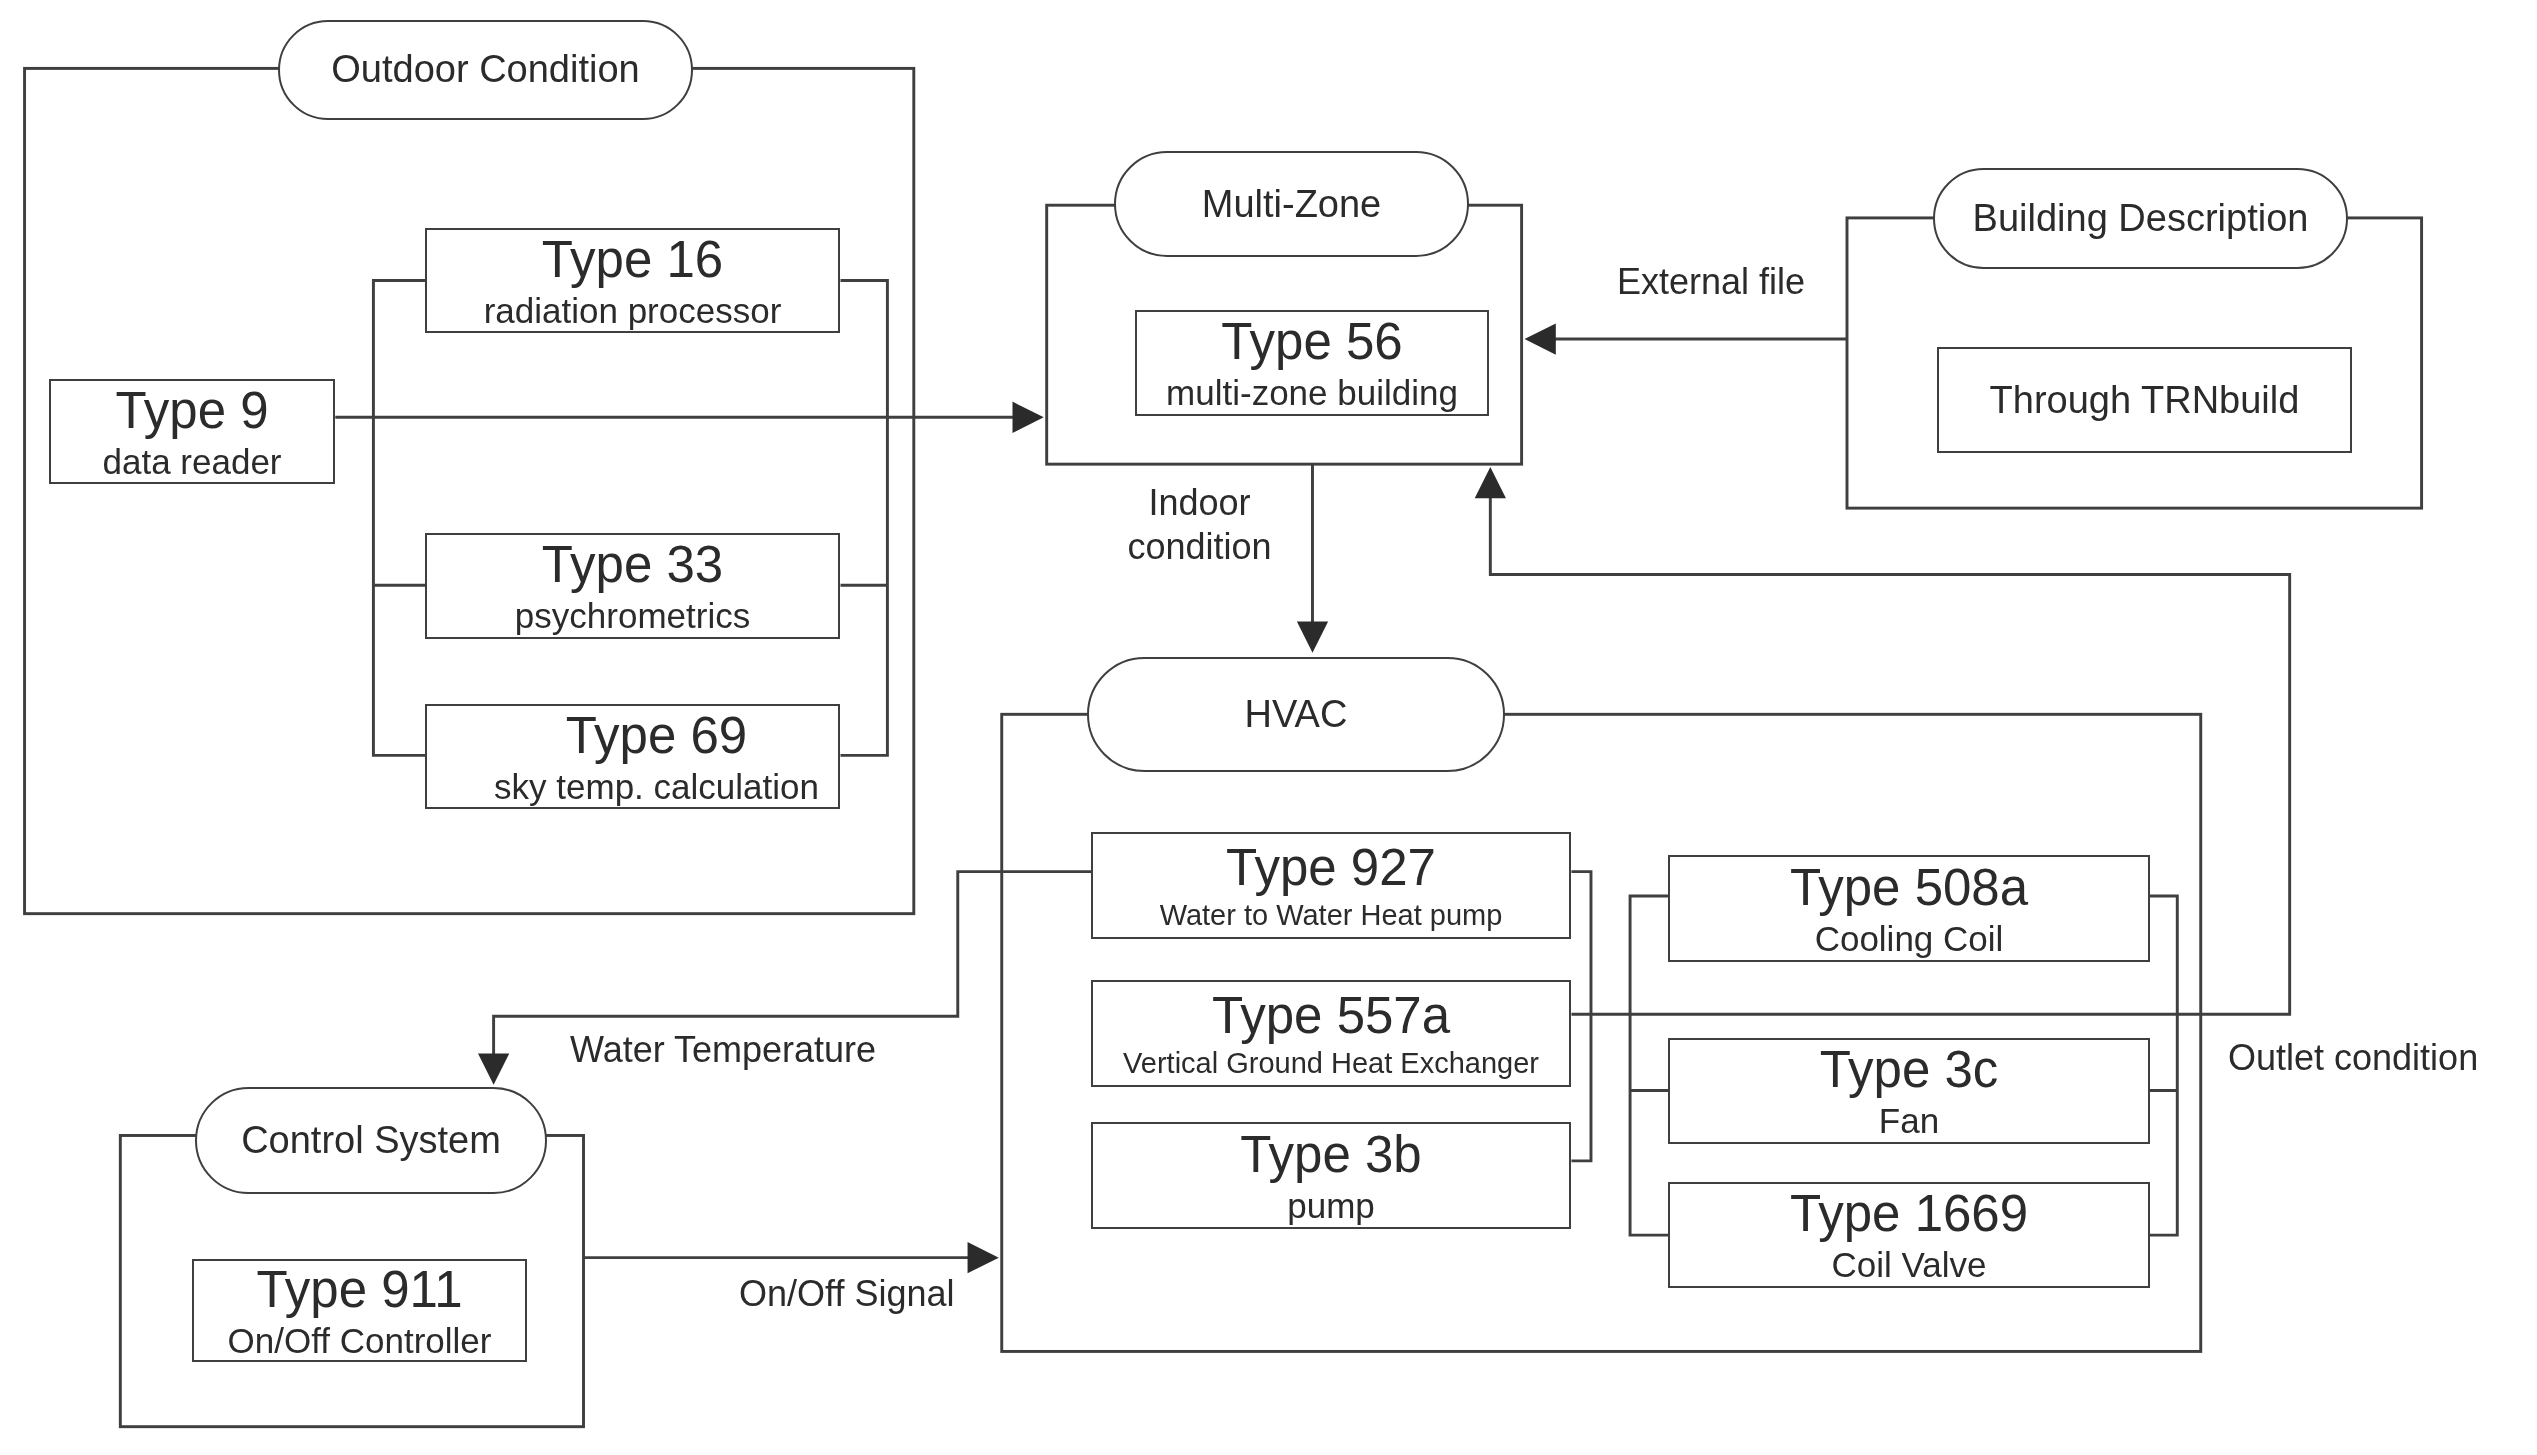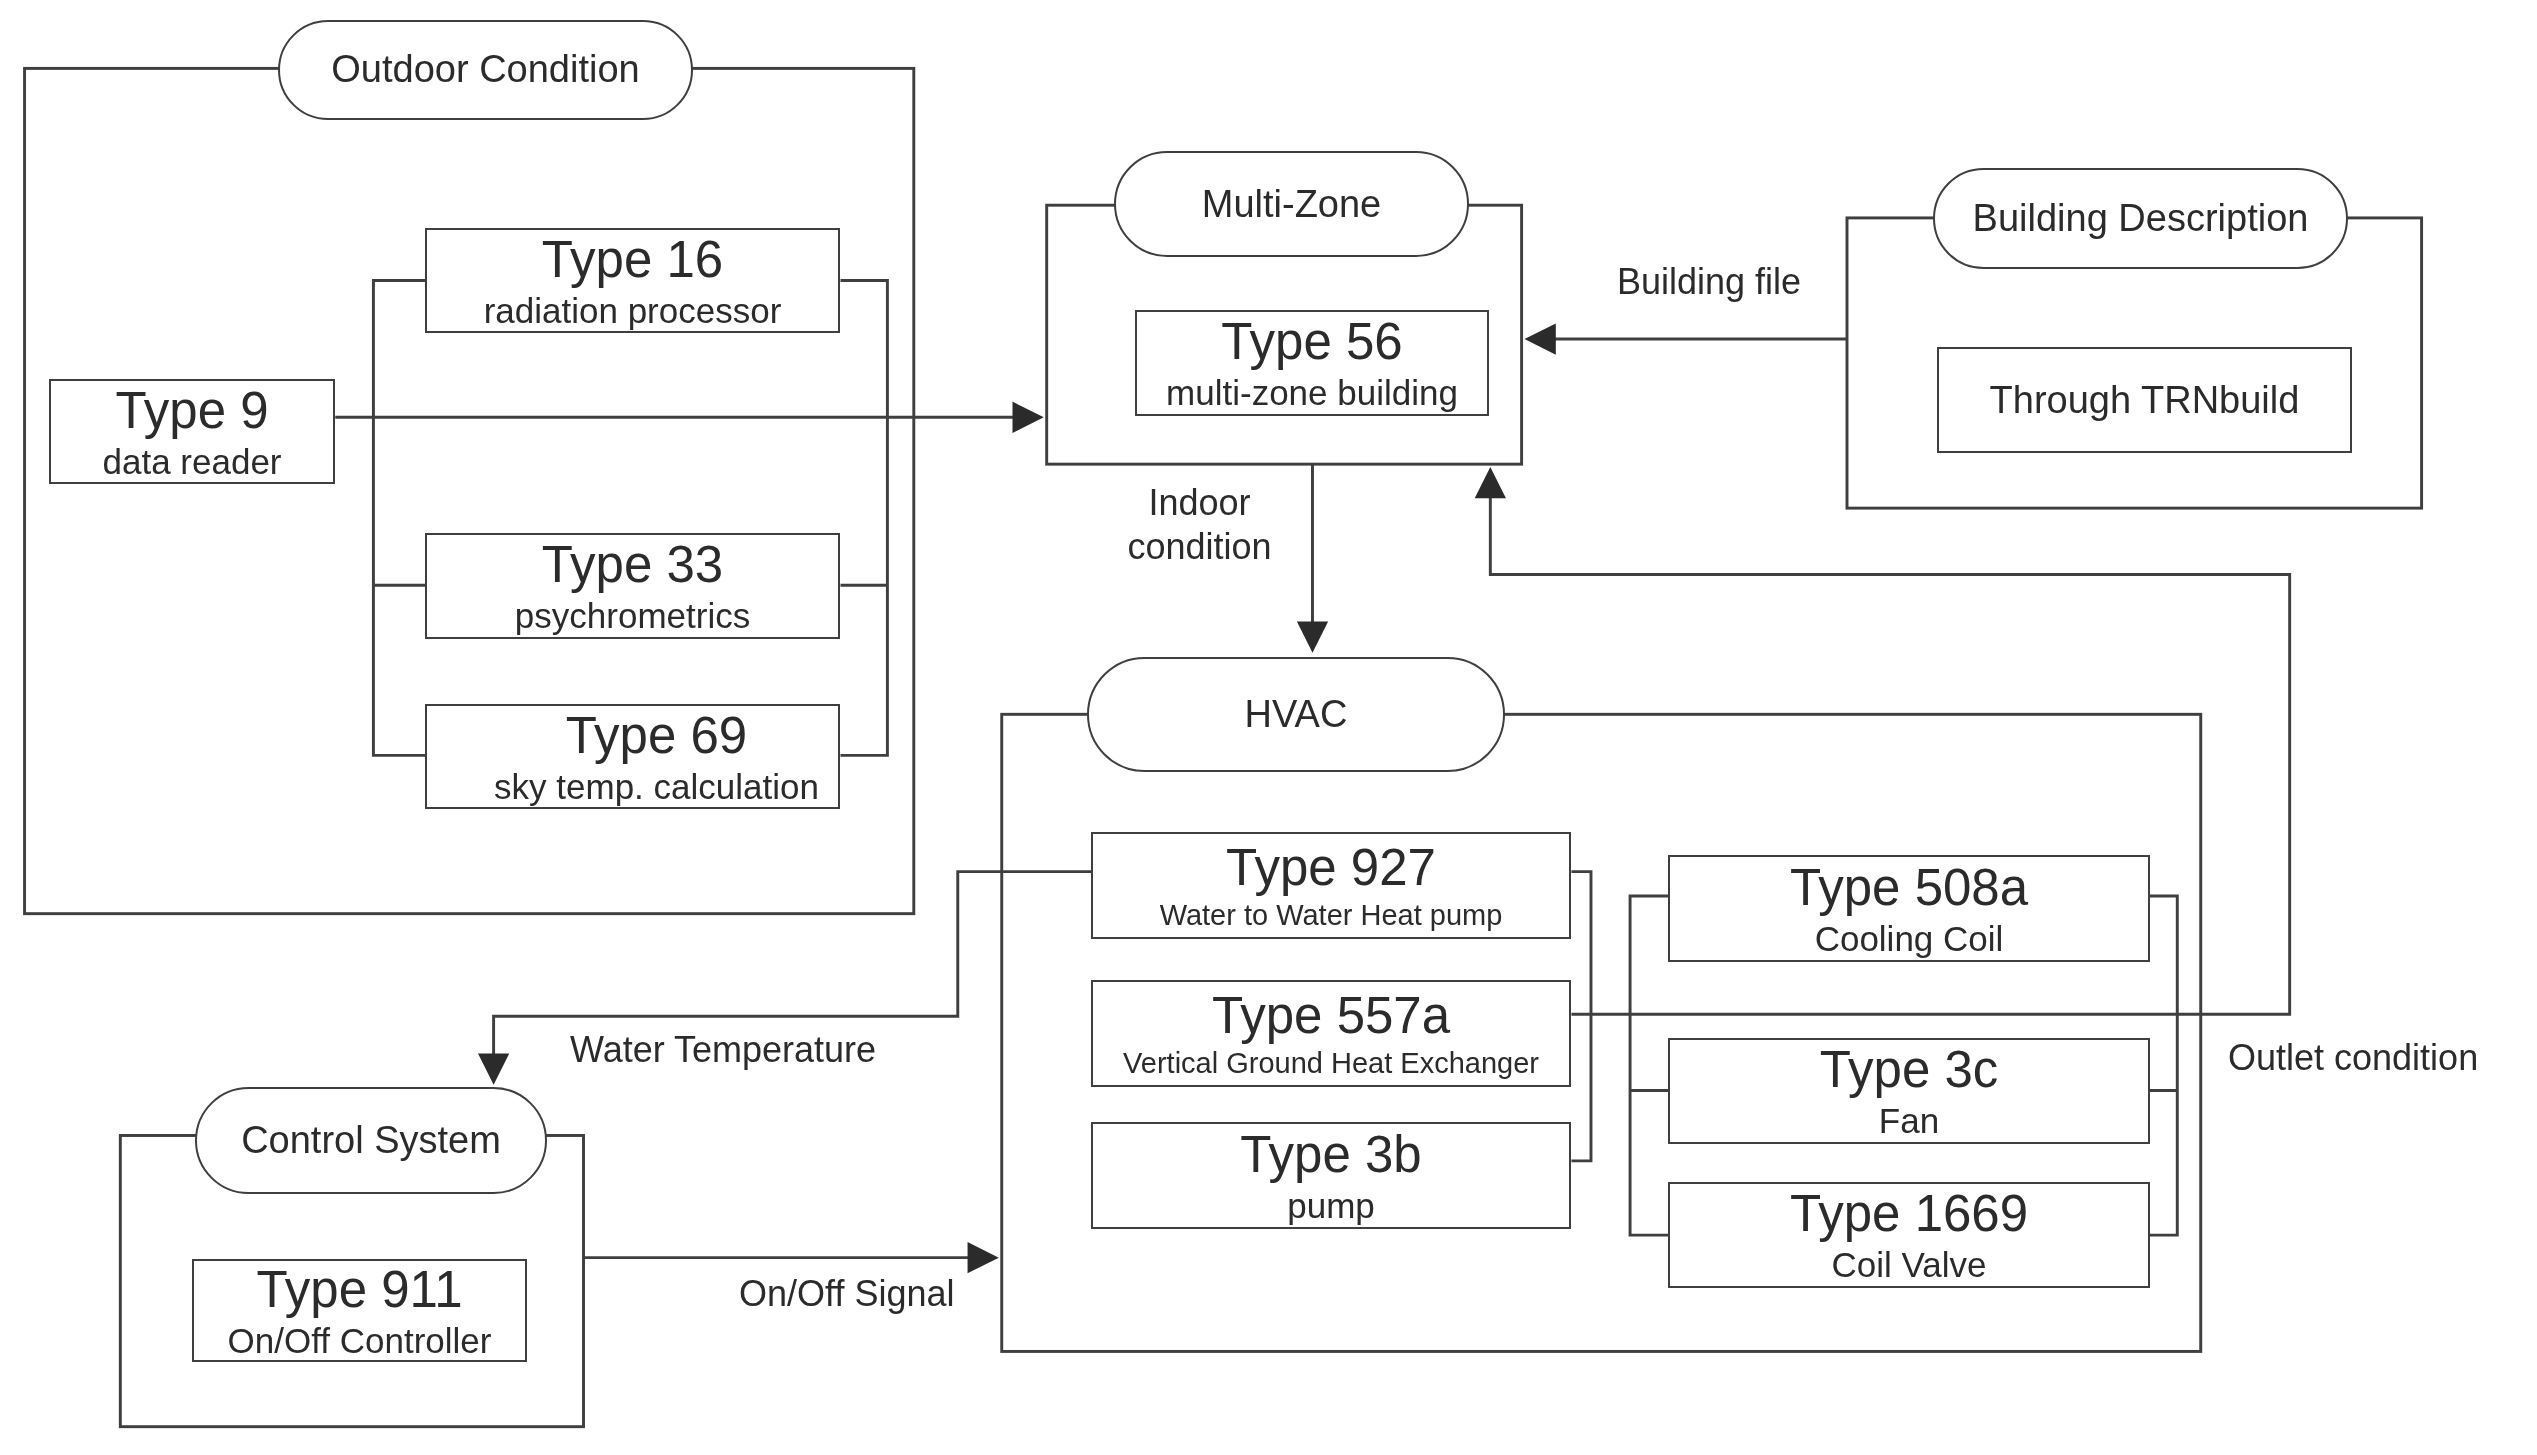--- a/index.html
+++ b/index.html
@@ -142,21 +142,21 @@
   </div>
   <div class="node" style="left:1668px;top:1182px;width:482px;height:106px;">
     <div class="title">Type 1669</div>
     <div class="sub">Coil Valve</div>
   </div>
   <div class="node" style="left:192px;top:1259px;width:335px;height:103px;">
     <div class="title">Type 911</div>
     <div class="sub">On/Off Controller</div>
   </div>
 
-  <div class="edge-label" style="left:1617px;top:260px;">Building file</div>
+  <div class="edge-label" style="left:1617px;top:260px;">External file</div>
 
   <div class="edge-label centered" style="left:1102px;top:481px;width:195px;">
     <span style="display:block;">Indoor</span>
     <span style="display:block;">condition</span>
   </div>
 
   <div class="edge-label" style="left:570px;top:1028px;">Water Temperature</div>
 
   <div class="edge-label" style="left:739px;top:1272px;">On/Off Signal</div>
 

